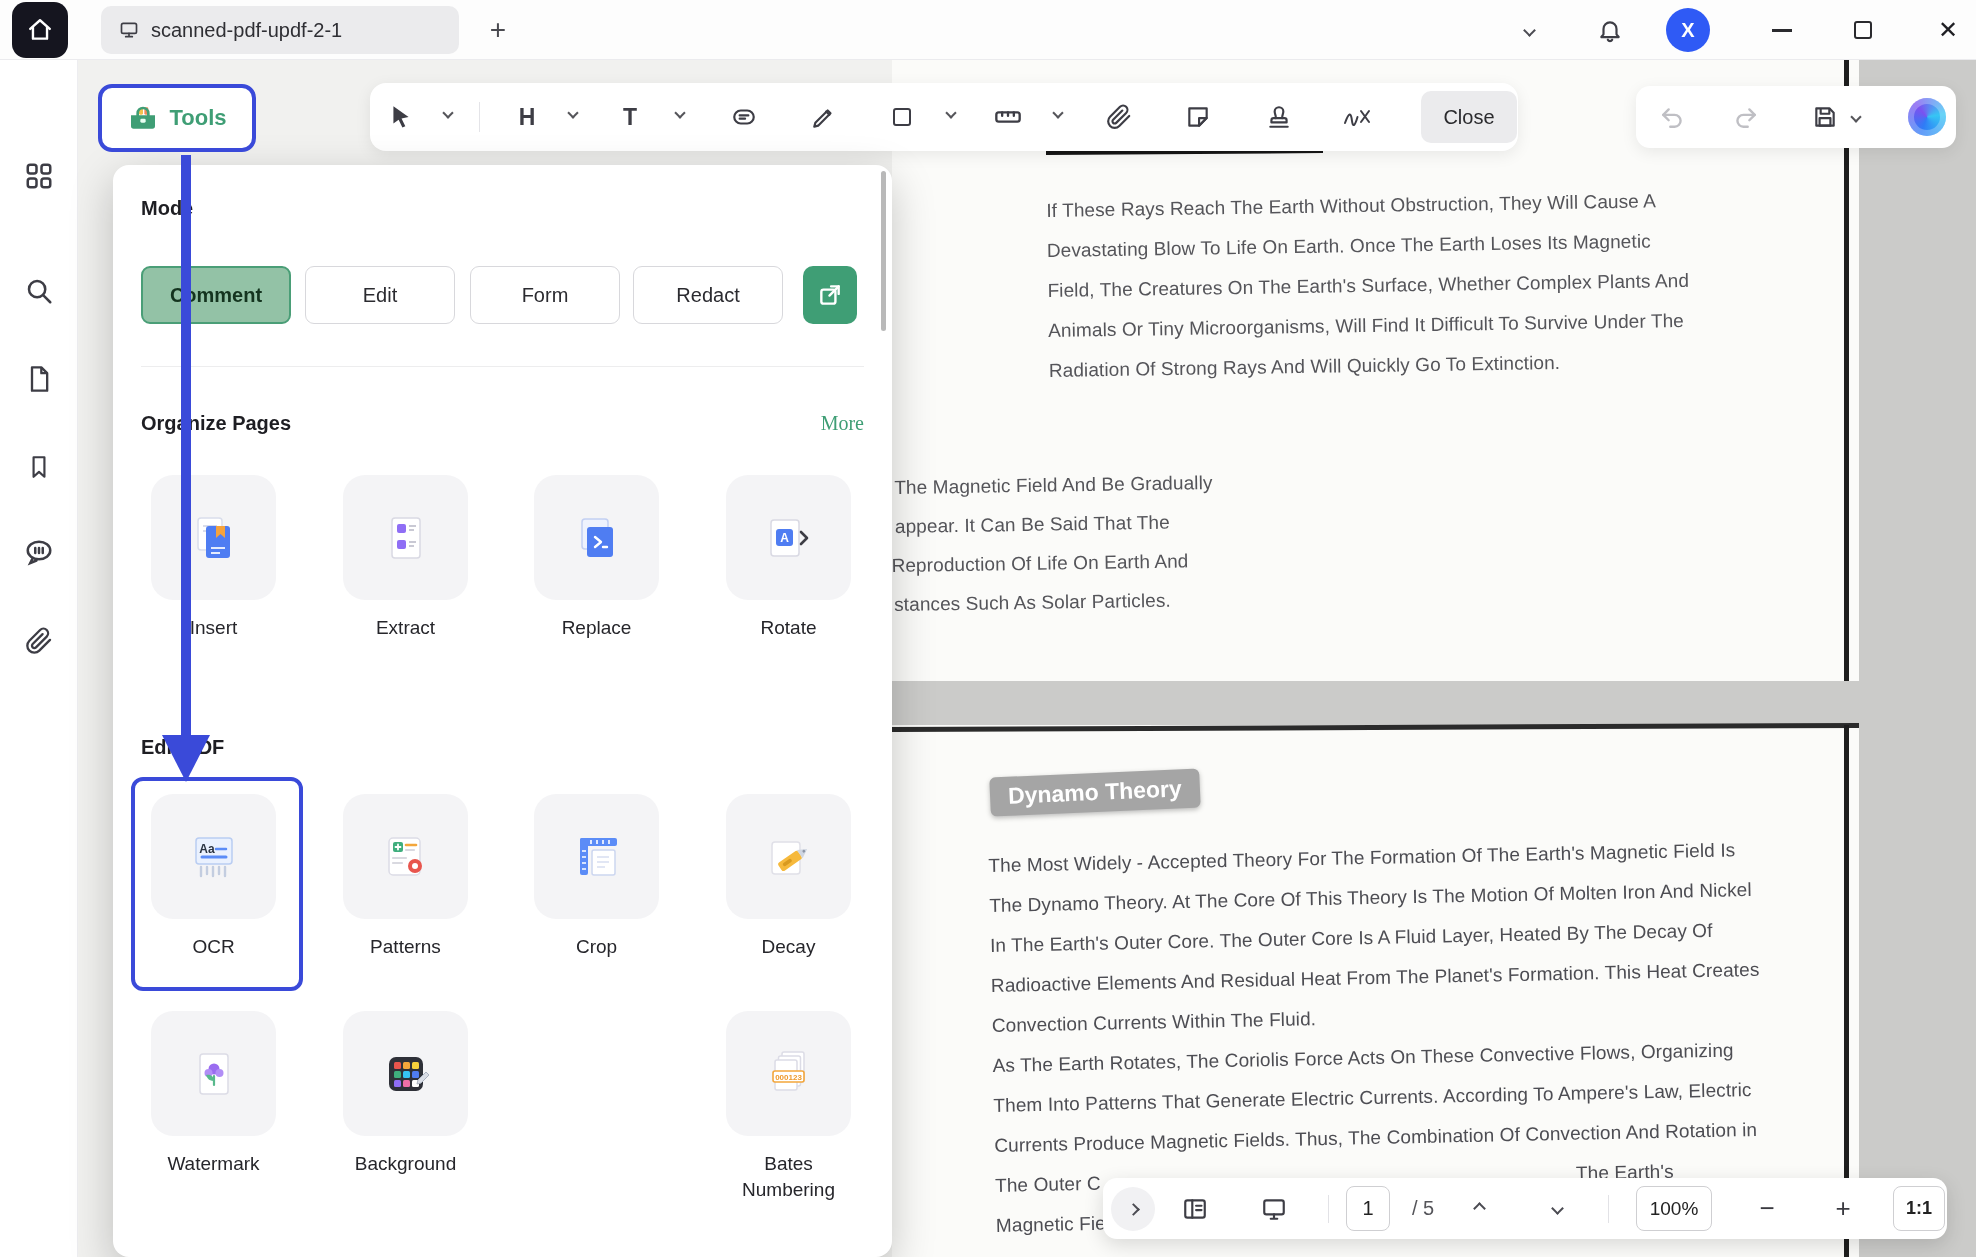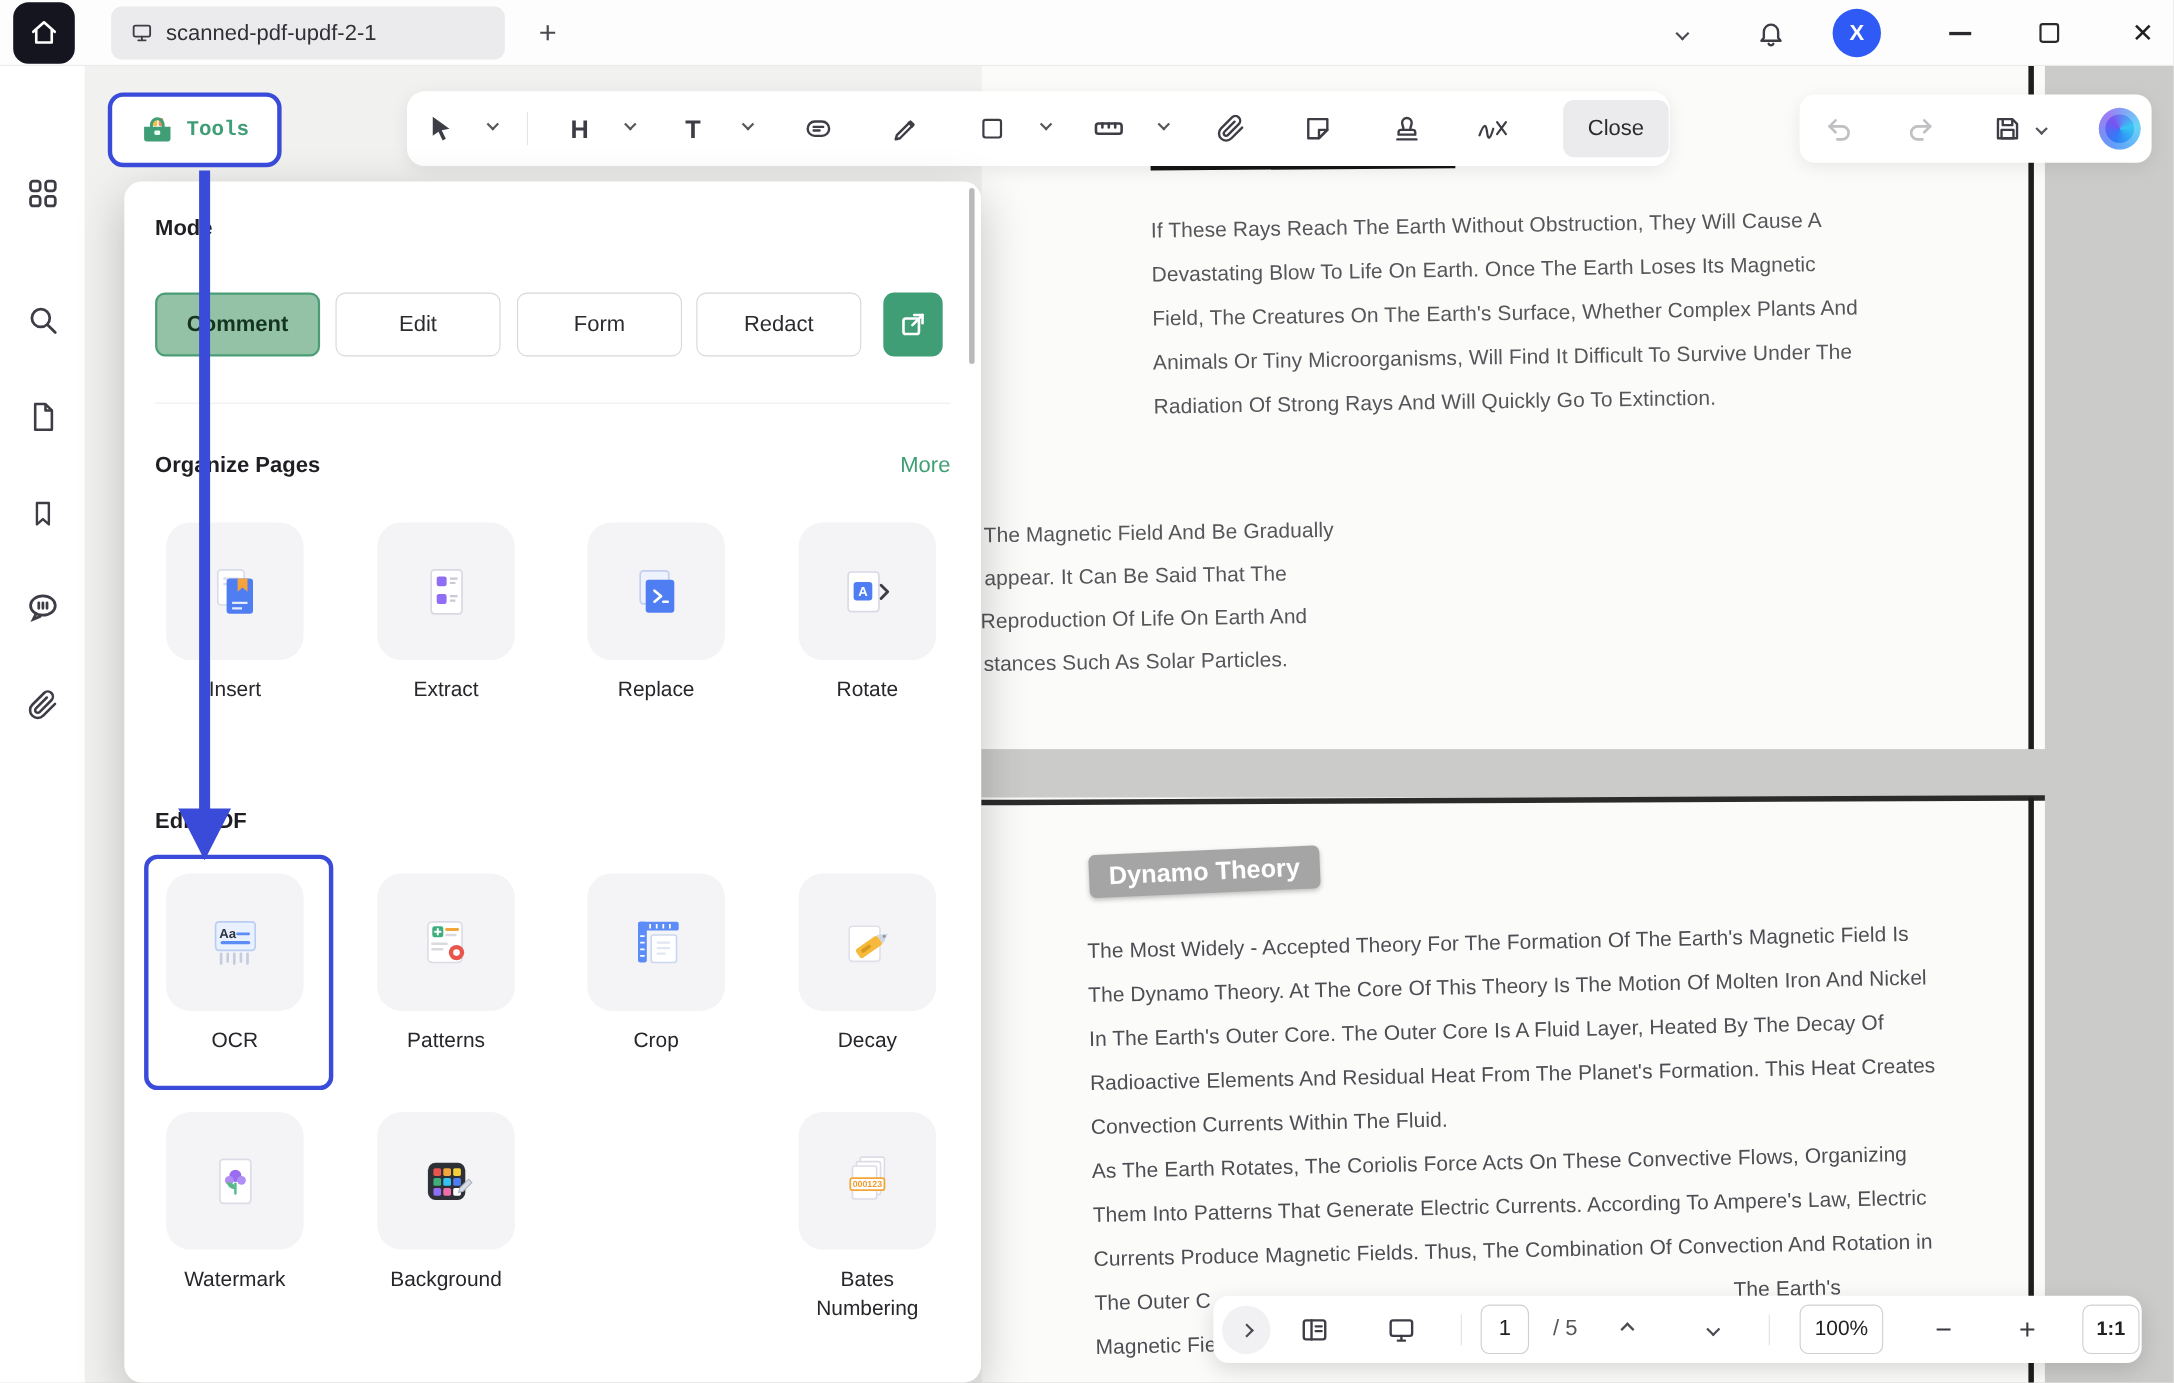--- a/index.html
+++ b/index.html
@@ -23,21 +23,21 @@
   .sb-ic { position:absolute; left:0; width:78px; height:48px; display:flex; align-items:center; justify-content:center; color:#3d3d45; }
 
   
   .toolbar { position:absolute; left:370px; top:83px; width:1148px; height:68px; background:#ffffff; border-radius:16px; box-shadow:0 4px 16px rgba(0,0,0,.08); z-index:20; }
   .ticon { position:absolute; top:14px; width:40px; height:40px; display:flex; align-items:center; justify-content:center; color:#3d3d45; }
   .tglyph { font-size:23px; font-weight:600; color:#3d3d45; }
   .tdivider { position:absolute; top:19px; width:1px; height:30px; background:#e4e4e8; }
   .chev-sm { position:absolute; width:8px; height:8px; border-right:2px solid #55555a; border-bottom:2px solid #55555a; transform:rotate(45deg); top:26px; }
   .close-btn { position:absolute; left:1051px; top:8px; width:96px; height:52px; background:#ebebed; border-radius:10px; display:flex; align-items:center; justify-content:center; font-size:20px; color:#2b2b2e; }
   .tools-btn { position:absolute; left:98px; top:84px; width:158px; height:68px; background:#fff; border:4px solid #3a4ad9; border-radius:14px; display:flex; align-items:center; justify-content:center; gap:10px; z-index:40; }
-  .tools-btn span { font-size:19px; font-weight:bold; color:#3f9e75;font-family:Liberation Mono, monospace; }
+  .tools-btn span { font-size:22px; font-weight:bold; color:#3f9e75; }
 
   .mini-toolbar { position:absolute; left:1636px; top:86px; width:320px; height:62px; background:#fff; border-radius:14px; box-shadow:0 4px 16px rgba(0,0,0,.08); z-index:20; }
   .mini-toolbar .ticon { top:11px; }
   .ai-logo { position:absolute; left:272px; top:12px; width:38px; height:38px; border-radius:50%; background:conic-gradient(from 200deg,#2f7cf6,#7b52f0,#36c6f4,#2f7cf6); box-shadow:inset 0 0 0 6px rgba(255,255,255,.25); }
 
   
   .doc-region { position:absolute; left:892px; top:60px; width:1084px; height:1197px; background:#cbcbc9; z-index:1; }
   .page { position:absolute; left:0; width:967px; background:#fbfbf9; }
   .page1 { top:0; height:621px; }
   .page2 { top:665px; height:532px; }
@@ -55,21 +55,21 @@
   .badge { position:absolute; left:98px; top:48px; padding:6px 18px; background:#a5a5a5; border-radius:6px; color:#fff; font-weight:bold; font-size:23px; transform:rotate(-2.5deg); box-shadow:0 2px 5px rgba(0,0,0,.25); }
 
   
   .panel { position:absolute; left:113px; top:165px; width:779px; height:1092px; background:#fff; border-radius:16px; box-shadow:0 14px 44px rgba(0,0,0,.22); z-index:30; }
   .panel h3 { position:absolute; left:28px; font-size:20px; font-weight:bold; color:#1e1e23; }
   .scroll-thumb { position:absolute; left:768px; top:6px; width:5px; height:160px; background:#b9b9b9; border-radius:3px; }
   .mode-btn { position:absolute; top:101px; width:150px; height:58px; border-radius:9px; background:#fff; border:1.5px solid #d8d8dc; display:flex; align-items:center; justify-content:center; font-size:20px; color:#2b2b30; }
   .mode-btn.active { background:#93c2a6; border:2px solid #4a9e77; color:#14341f; font-weight:600; }
   .ext-btn { position:absolute; left:690px; top:101px; width:54px; height:58px; background:#3f9e75; border-radius:10px; display:flex; align-items:center; justify-content:center; }
   .pdivider { position:absolute; left:28px; top:201px; width:723px; height:1px; background:#ededee; }
-  .more-link { position:absolute; right:28px; top:247px; font-size:20px; color:#3f9e75; }
+  .more-link { position:absolute; right:28px; top:247px; font-size:20px; color:#3f9e75;font-family:Liberation Serif, serif; }
   .tool { position:absolute; width:125px; text-align:center; }
   .tilebox { width:125px; height:125px; background:#f4f4f6; border-radius:22px; display:flex; align-items:center; justify-content:center; position:relative; }
   .tlabel { margin-top:15px; font-size:19px; color:#26262b; line-height:26px; }
   .ocr-box { position:absolute; left:18px; top:612px; width:172px; height:214px; border:4px solid #3a4ad9; border-radius:12px; pointer-events:none; }
 
   .arrow-svg { position:absolute; left:150px; top:150px; z-index:50; pointer-events:none; }
 
   
   .statusbar { position:absolute; left:1103px; top:1178px; width:844px; height:61px; background:#fff; border-radius:14px; box-shadow:0 6px 20px rgba(0,0,0,.14); z-index:25; }
   .sb-item { position:absolute; top:0; height:61px; display:flex; align-items:center; justify-content:center; color:#3d3d45; }

